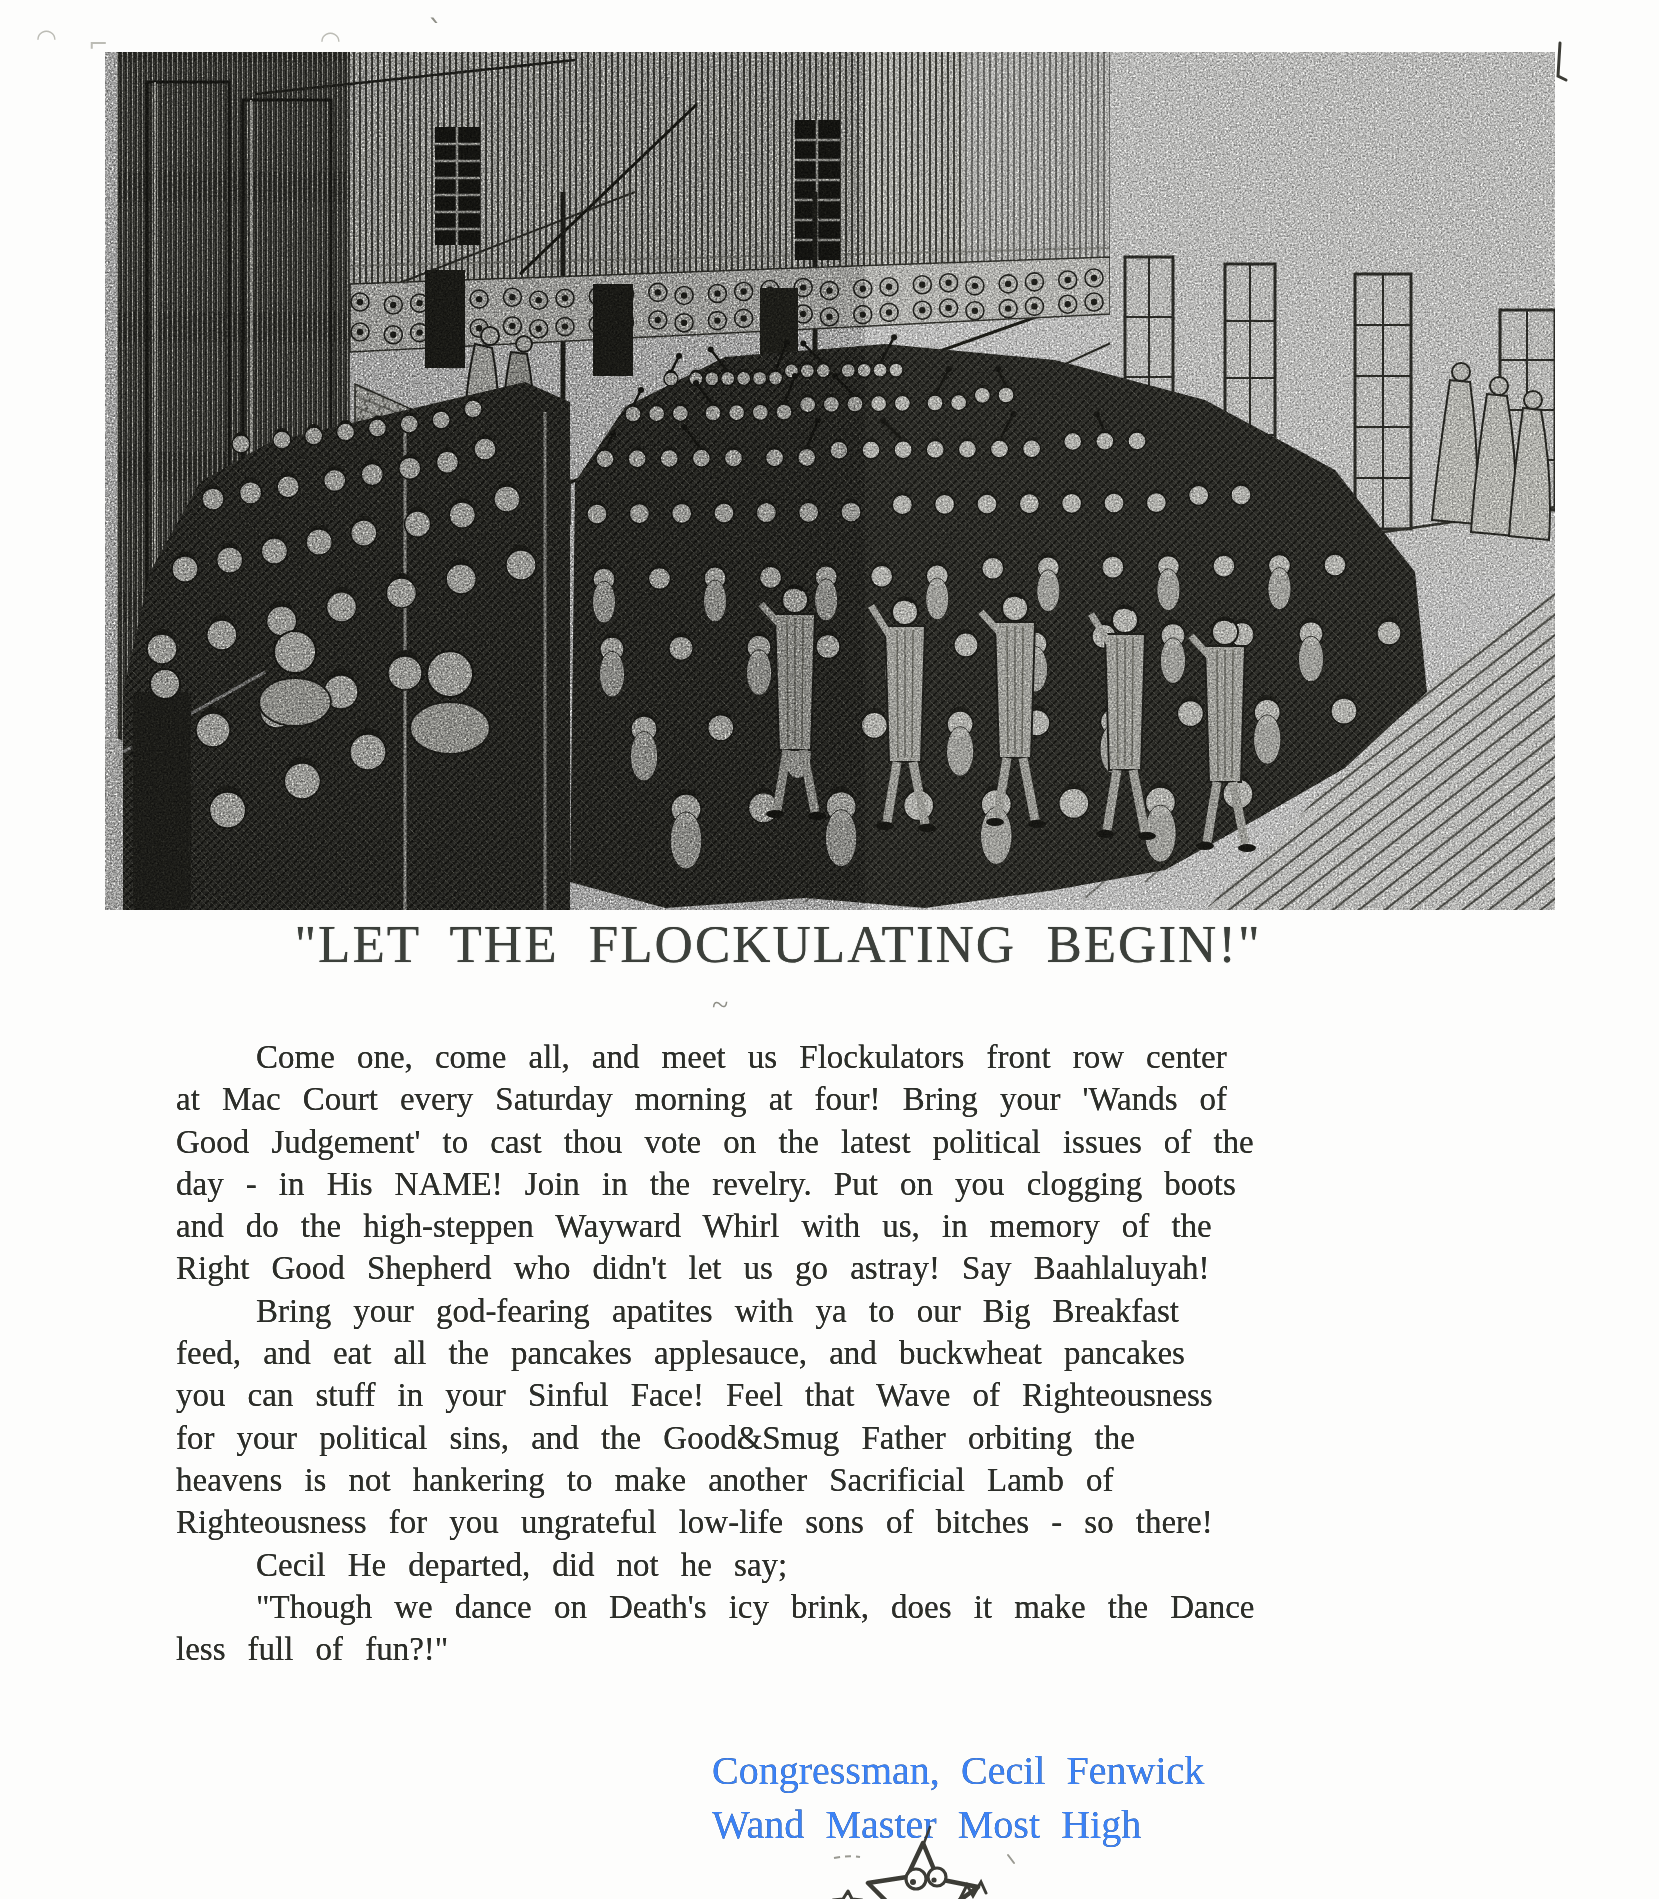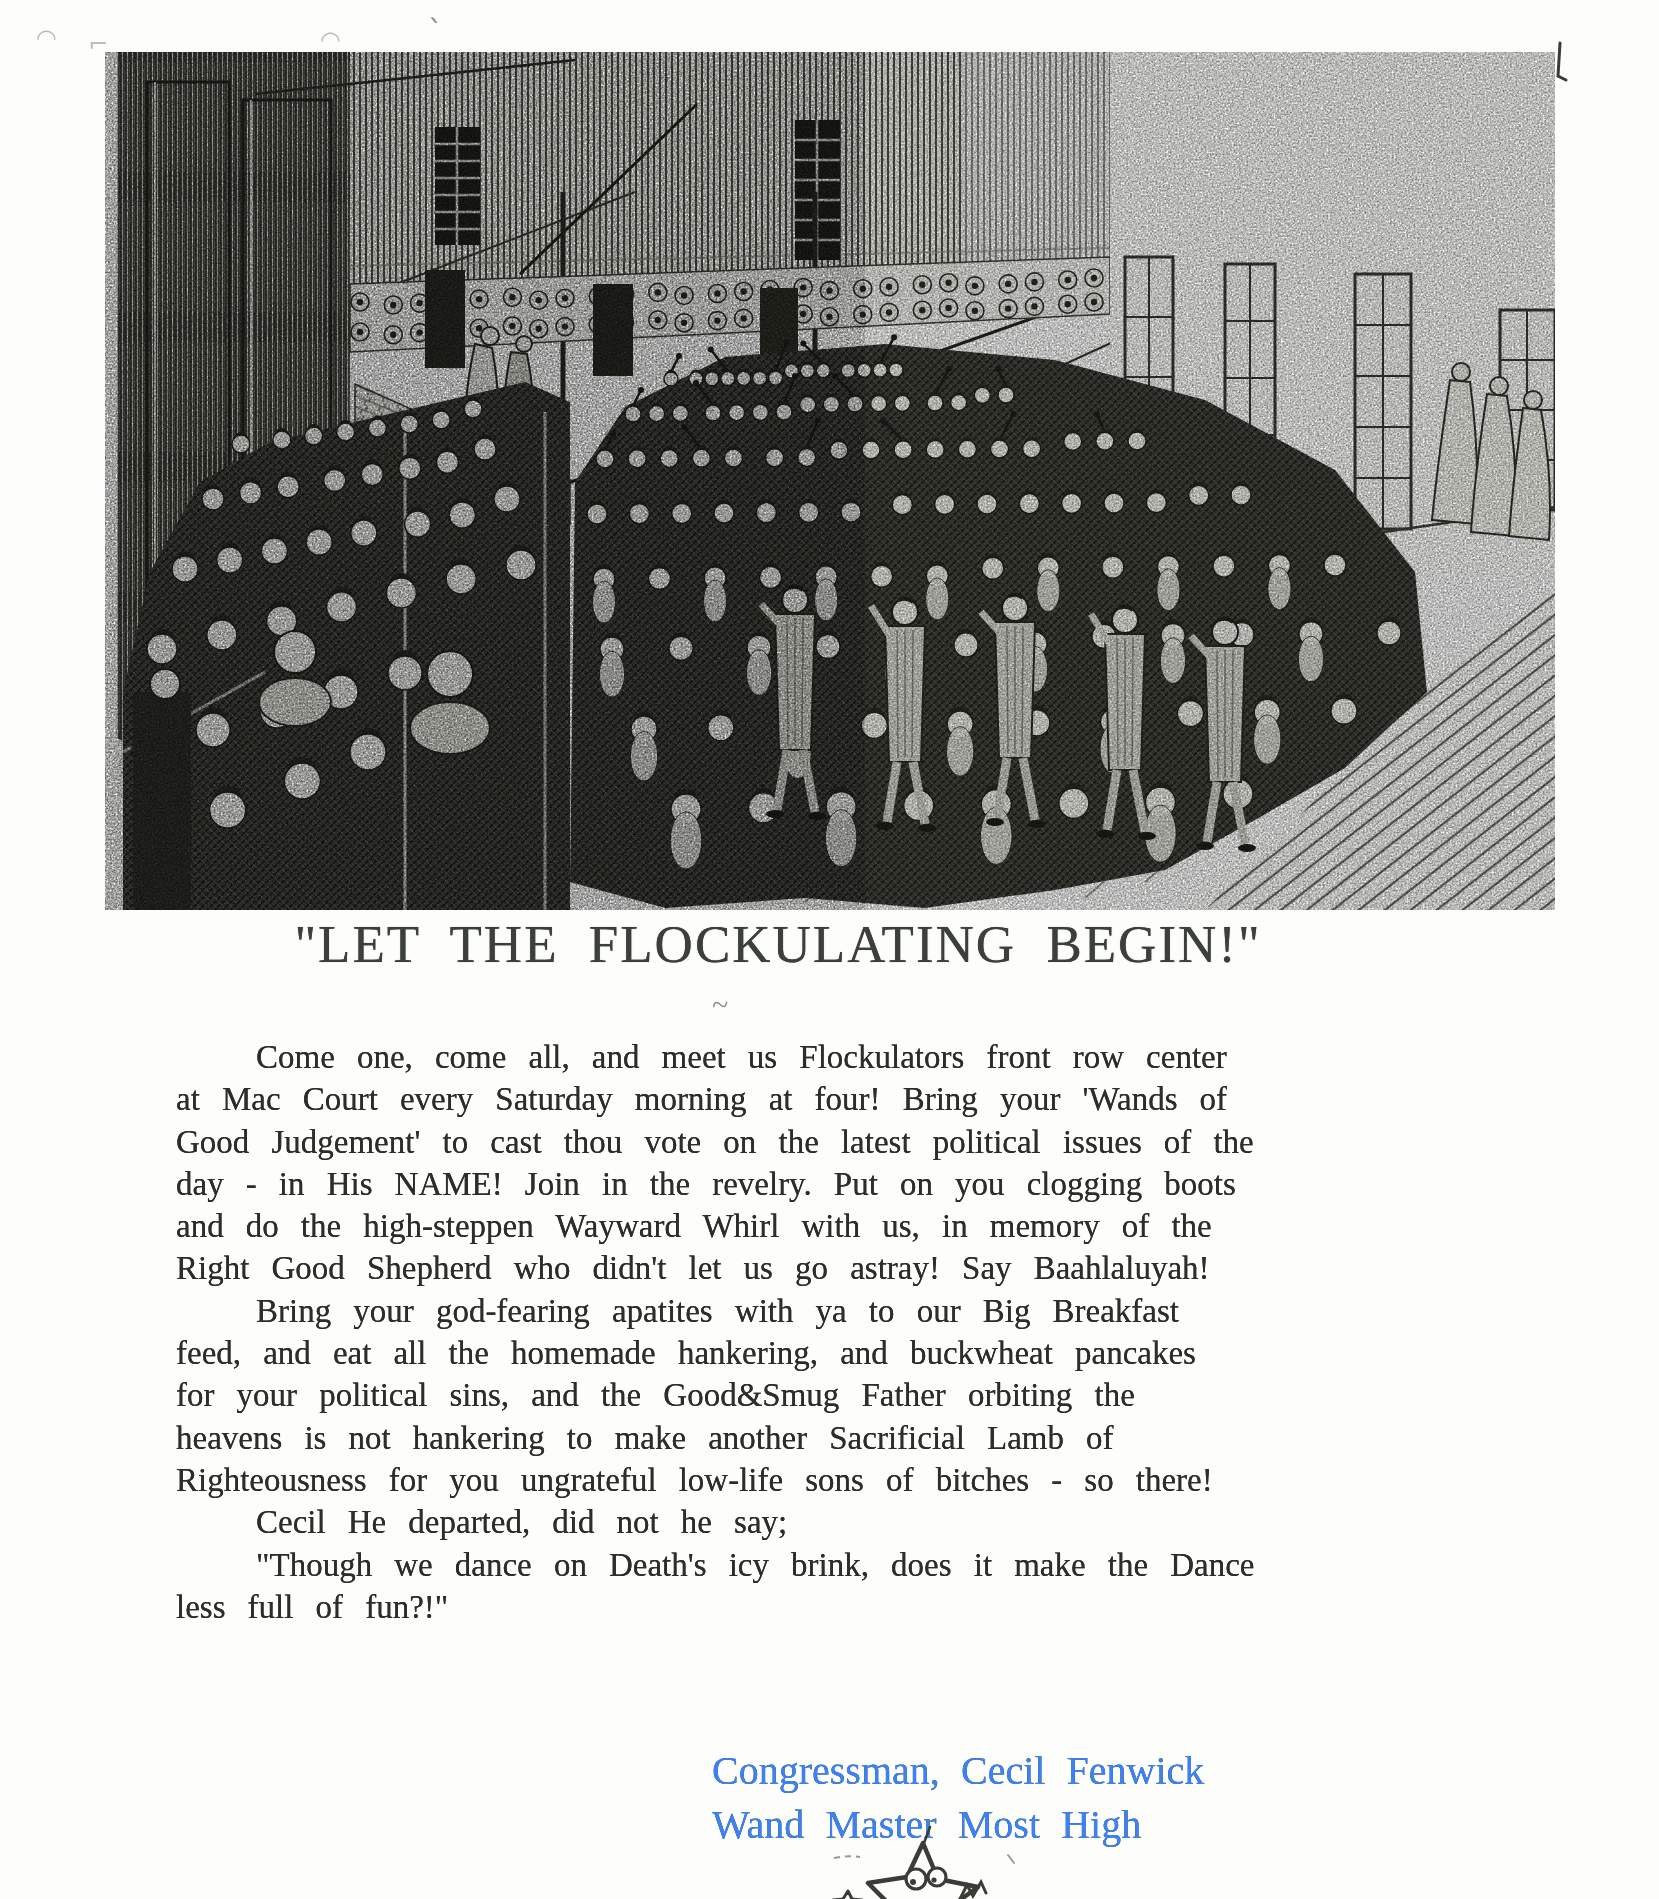--- a/index.html
+++ b/index.html
@@ -677,21 +677,22 @@
 <div class="headline">"LET THE FLOCKULATING BEGIN!"</div>
 
 <div class="bodytext">
   <div class="line indent">Come one, come all, and meet us Flockulators front row center</div>
   <div class="line">at Mac Court every Saturday morning at four! Bring your 'Wands of</div>
   <div class="line">Good Judgement' to cast thou vote on the latest political issues of the</div>
   <div class="line">day - in His NAME! Join in the revelry. Put on you clogging boots</div>
   <div class="line">and do the high-steppen Wayward Whirl with us, in memory of the</div>
   <div class="line">Right Good Shepherd who didn't let us go astray! Say Baahlaluyah!</div>
   <div class="line indent">Bring your god-fearing apatites with ya to our Big Breakfast</div>
-  <div class="line">feed, and eat all the homemade hankering, and buckwheat pancakes</div>
+  <div class="line">feed, and eat all the pancakes applesauce, and buckwheat pancakes</div>
+  <div class="line">you can stuff in your Sinful Face! Feel that Wave of Righteousness</div>
   <div class="line">for your political sins, and the Good&amp;Smug Father orbiting the</div>
   <div class="line">heavens is not hankering to make another Sacrificial Lamb of</div>
   <div class="line">Righteousness for you ungrateful low-life sons of bitches - so there!</div>
   <div class="line indent">Cecil He departed, did not he say;</div>
   <div class="line indent">"Though we dance on Death's icy brink, does it make the Dance</div>
   <div class="line">less full of fun?!"</div>
 </div>
 
 <div class="signature">
   <div>Congressman, Cecil Fenwick</div>

